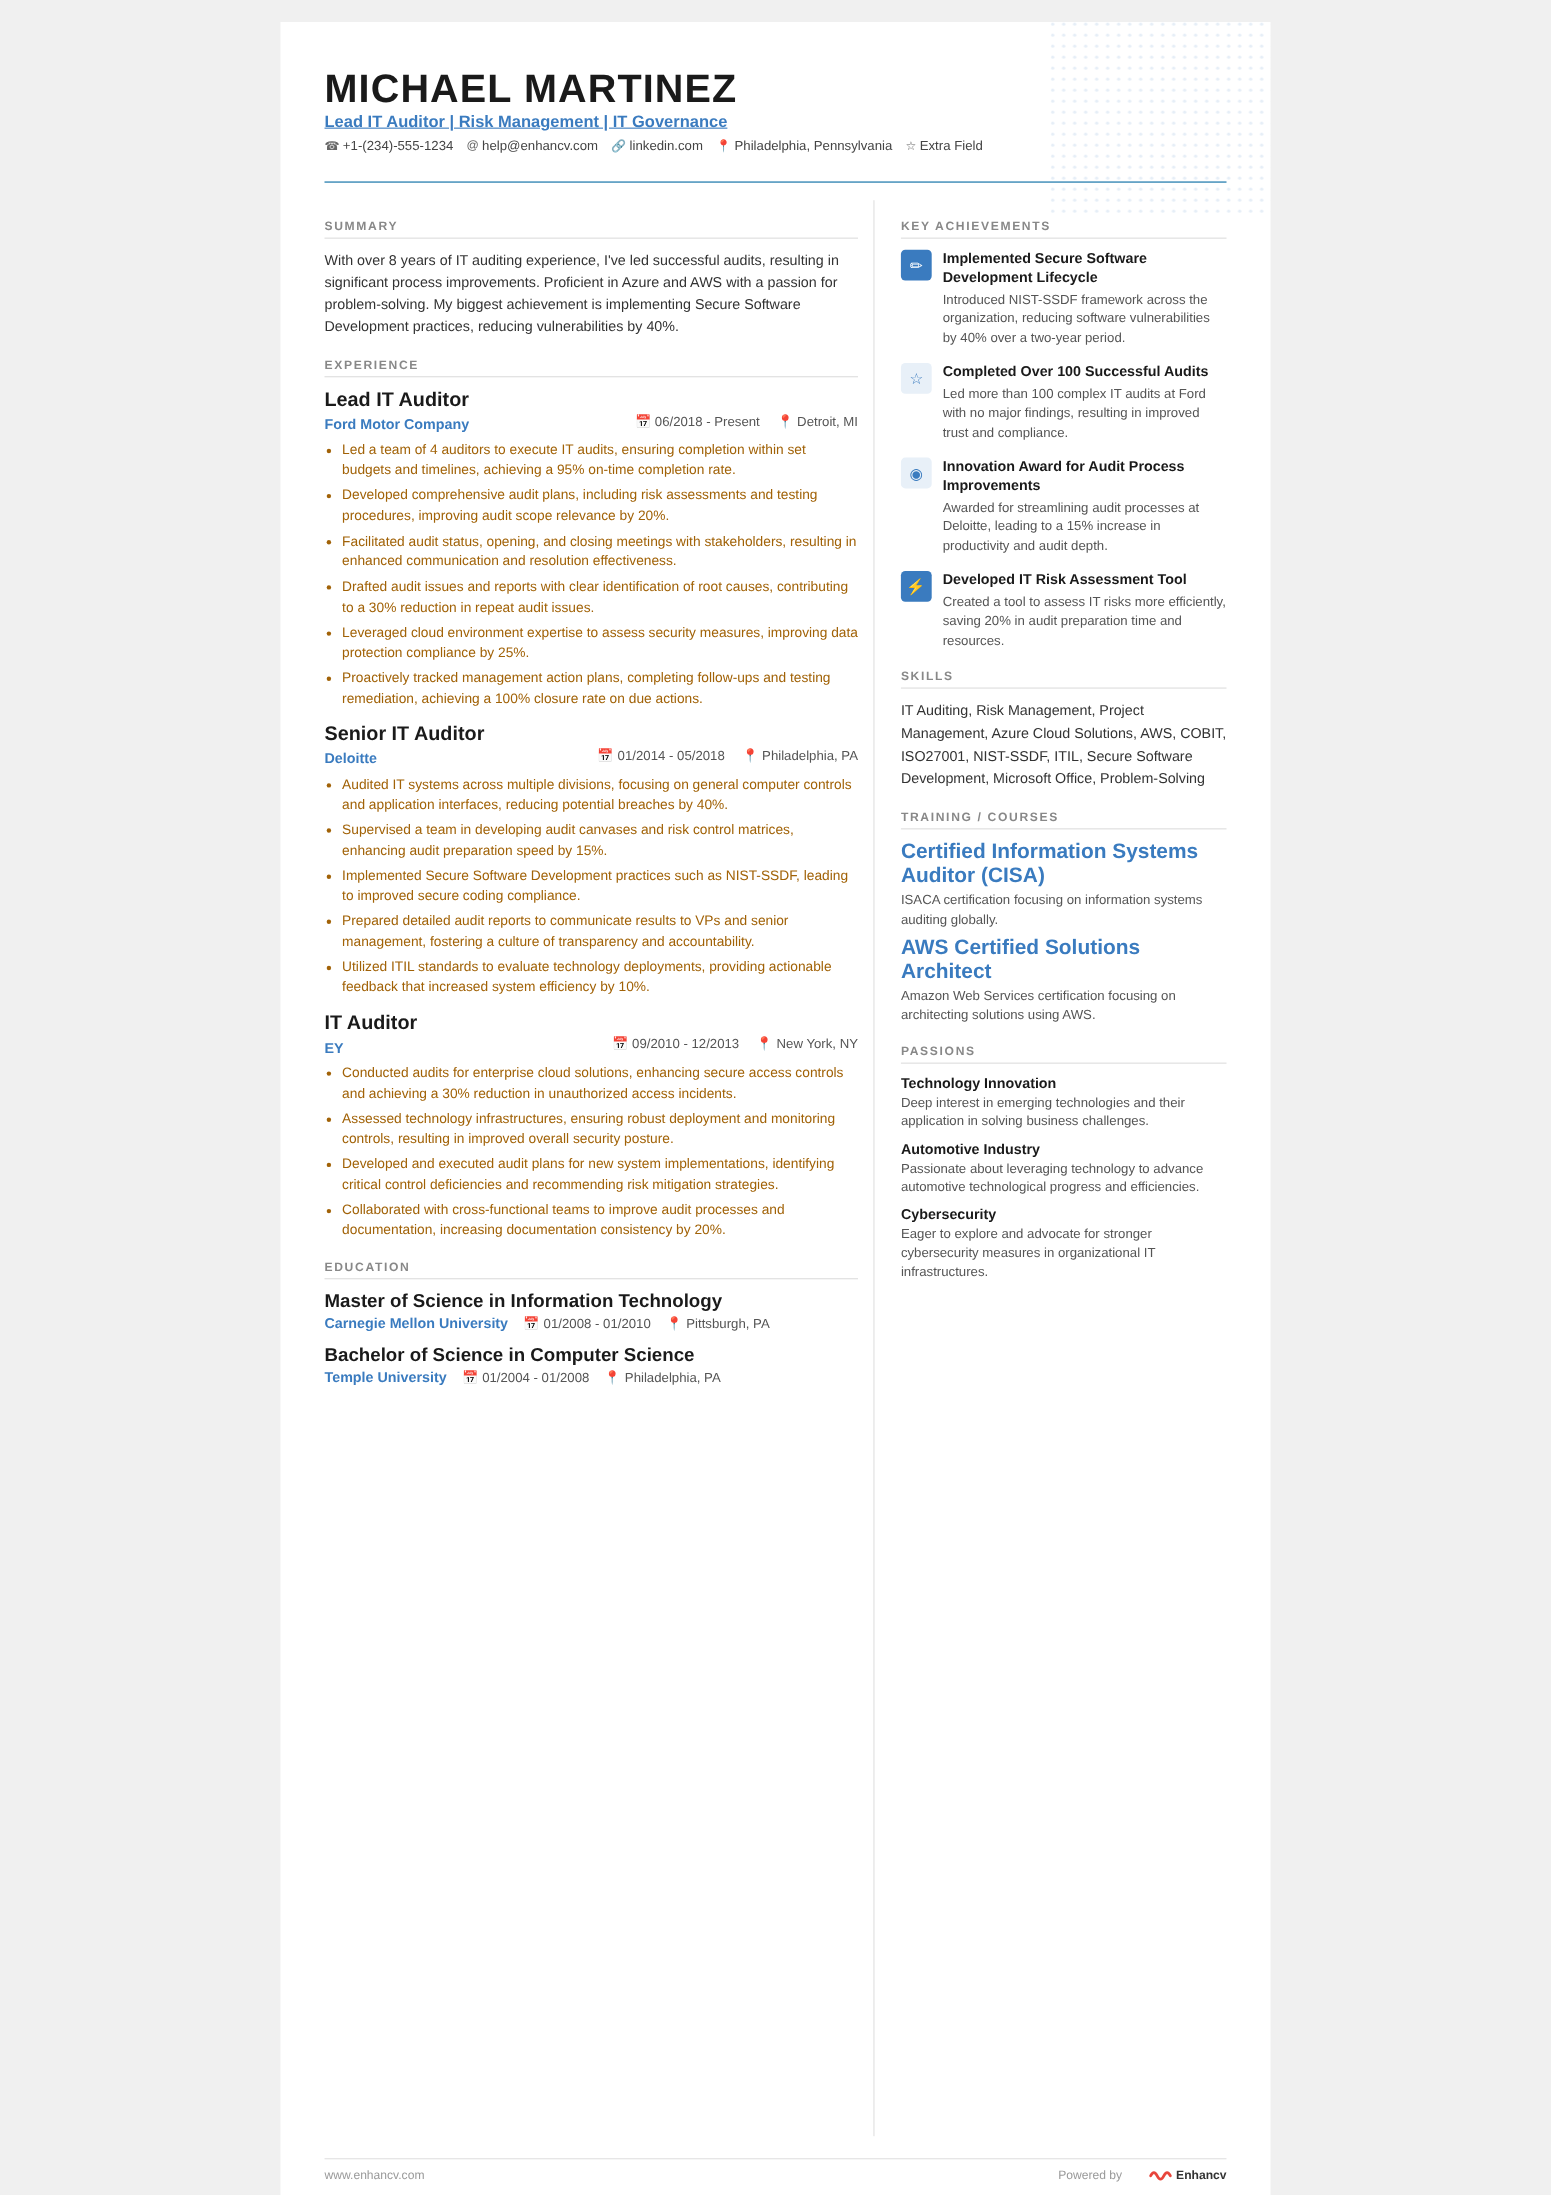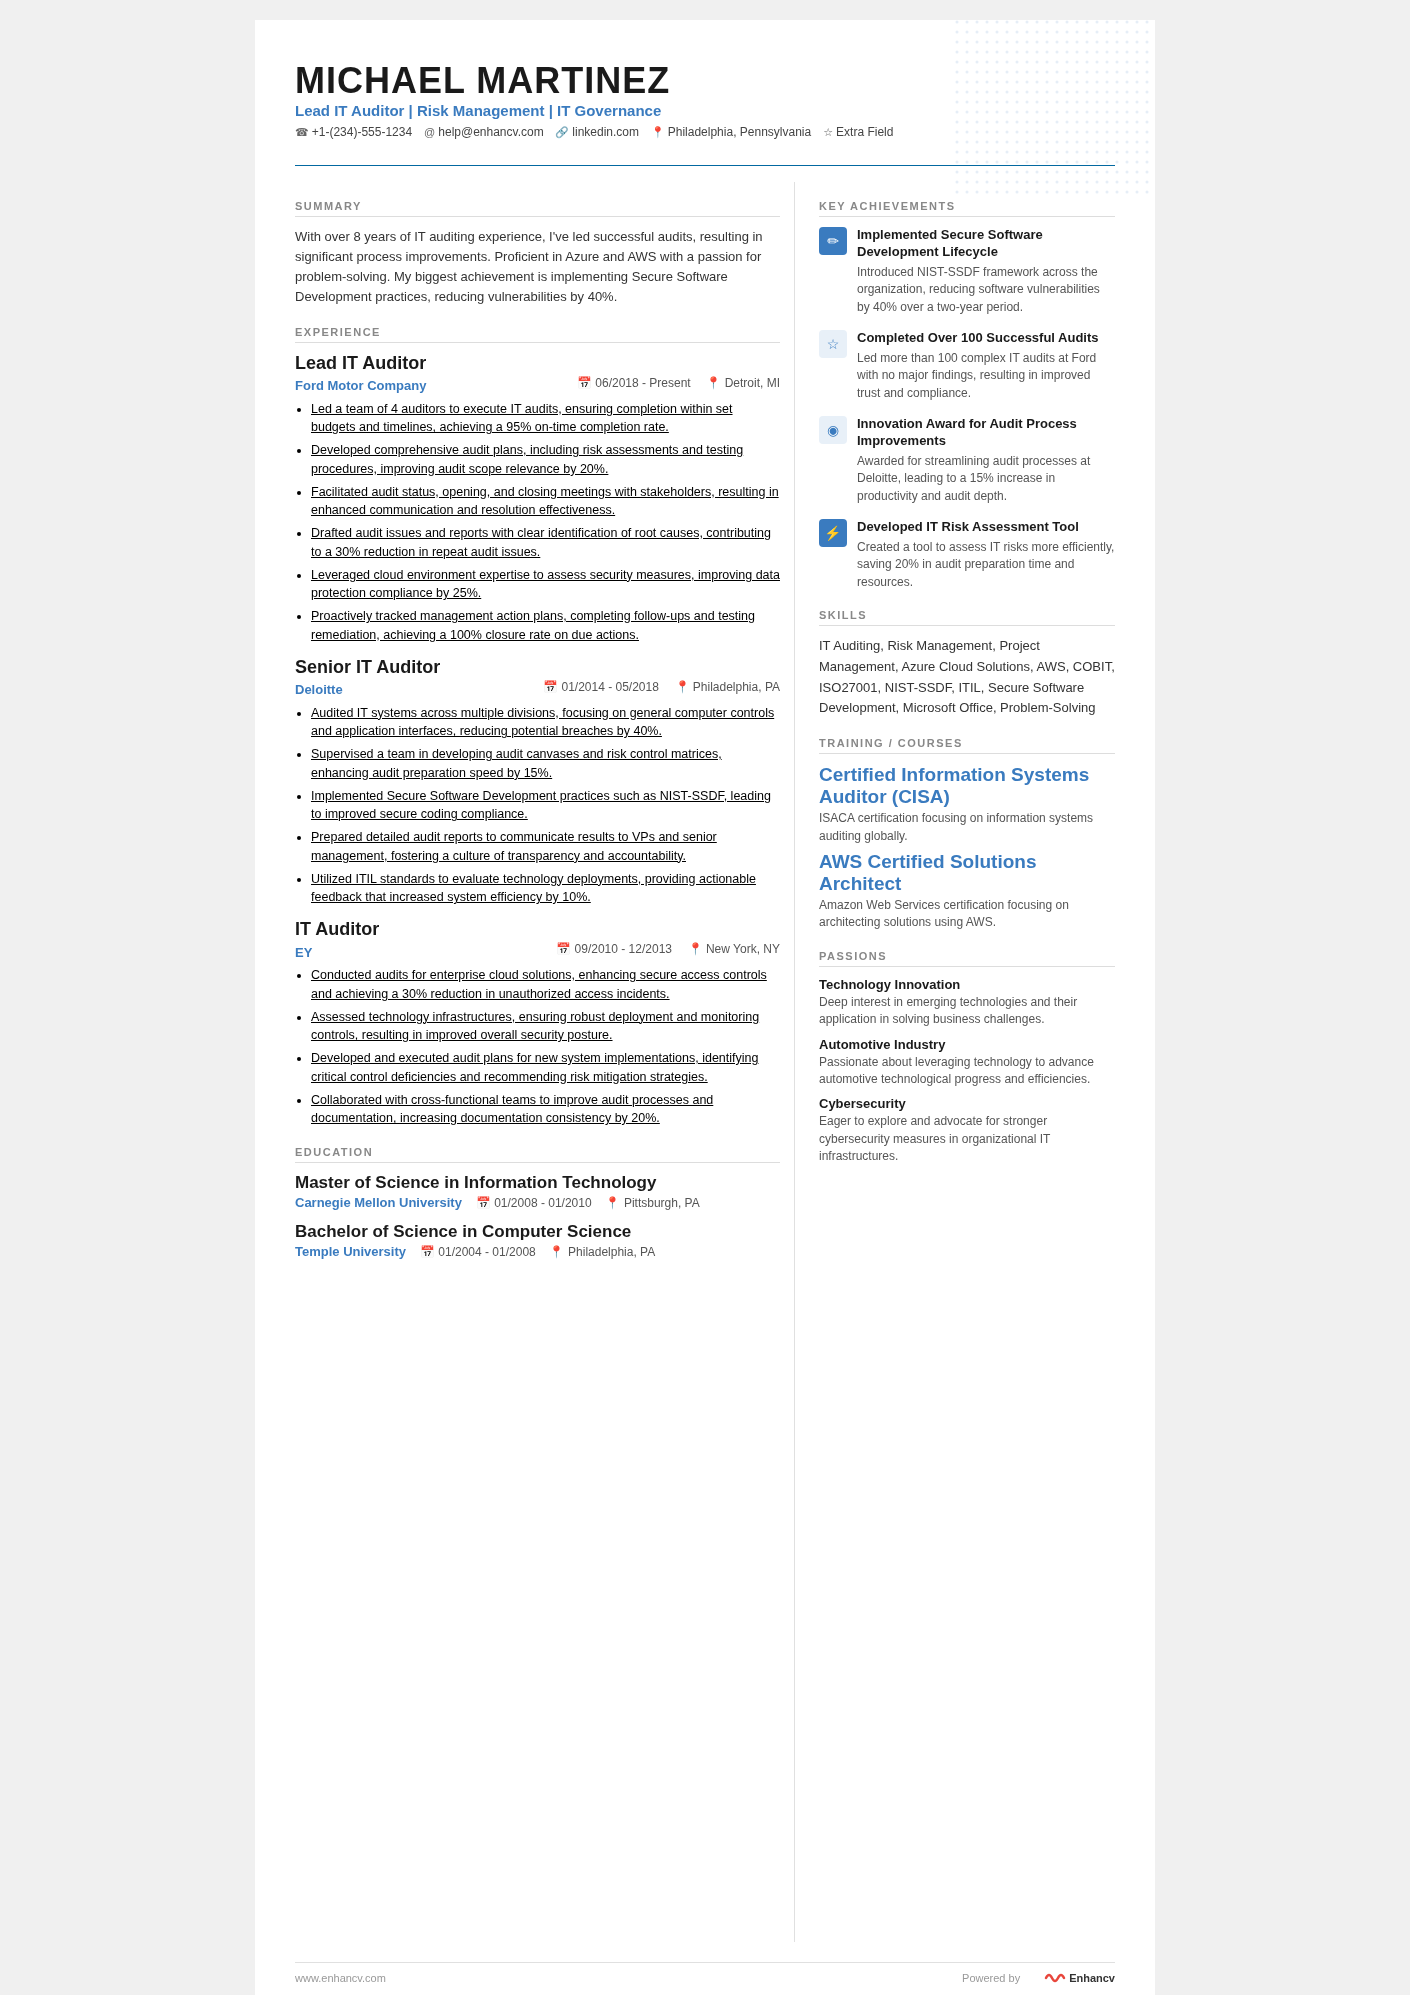--- a/index.html
+++ b/index.html
@@ -32,20 +32,21 @@
       font-weight: 900;
       color: #1a1a1a;
       letter-spacing: 1px;
       text-transform: uppercase;
     }
     .header .subtitle {
       font-size: 15px;
       color: #3a7bbf;
       font-weight: bold;
       margin-bottom: 6px;
+      text-decoration: underline;
     }
     .header .contact-line {
       font-size: 12px;
       color: #444;
       display: flex;
       flex-wrap: wrap;
       gap: 12px;
       margin-top: 4px;
     }
     .header .contact-item {
@@ -108,24 +109,23 @@
       display: flex;
       align-items: center;
       gap: 3px;
     }
     .job-bullets {
       margin-left: 16px;
       margin-bottom: 12px;
     }
     .job-bullets li {
       font-size: 12.5px;
-      color: #000000;
+      color: #a16207;
       line-height: 1.5;
       margin-bottom: 4px;
-      text-decoration: underline;
     }
     .edu-degree {
       font-size: 17px;
       font-weight: bold;
       color: #1a1a1a;
       margin-bottom: 2px;
     }
     .edu-school {
       color: #3a7bbf;
       font-size: 13px;

